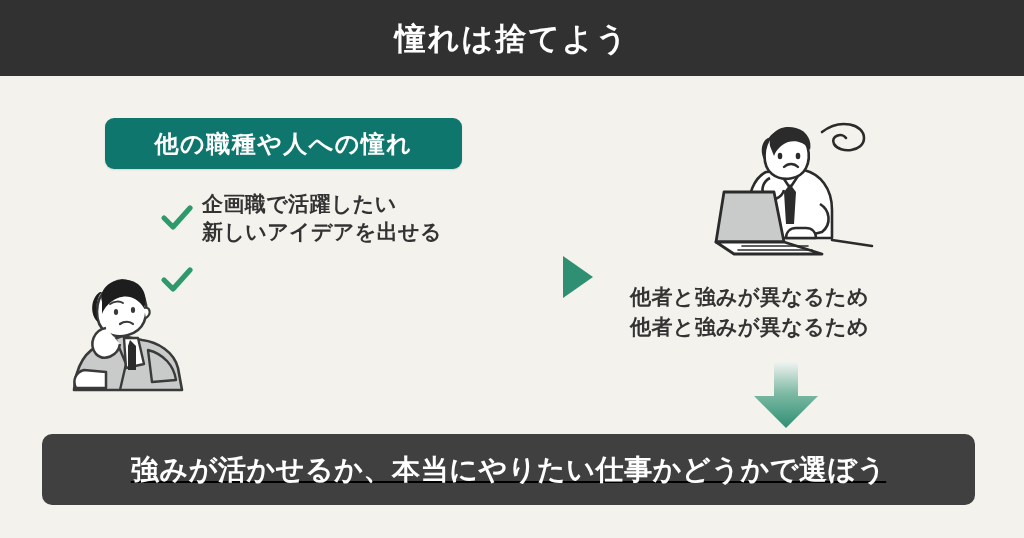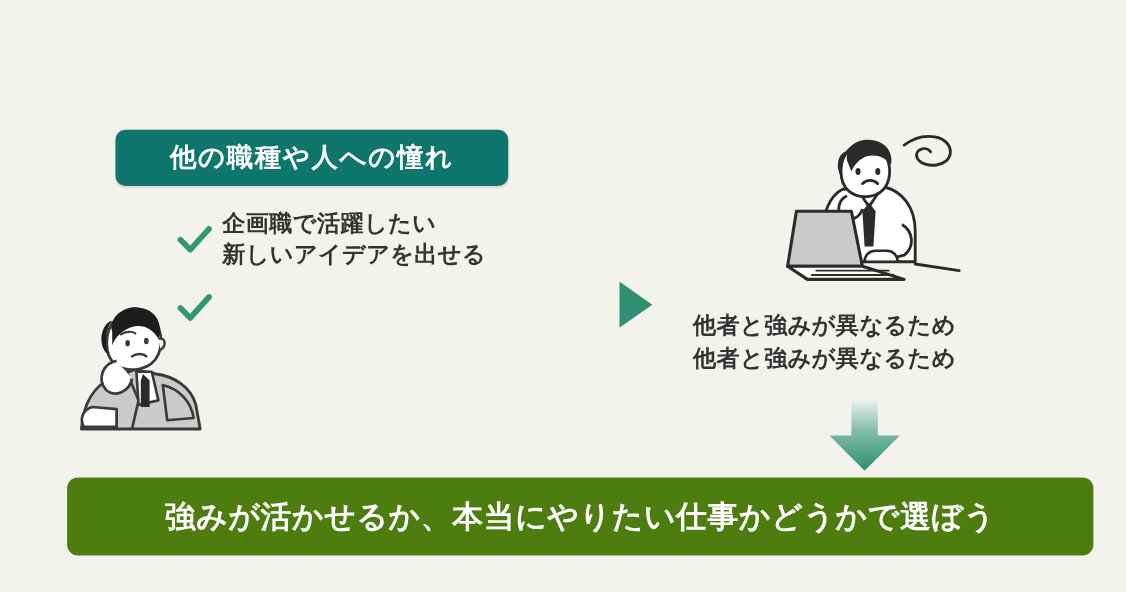--- a/index.html
+++ b/index.html
@@ -129,29 +129,30 @@
     position: absolute;
     left: 748px;
     top: 362px;
     width: 76px;
     height: 66px;
   }
 
   
   .conclusion-banner {
     position: absolute;
-    left: 61px;
+    left: 42px;
     top: 434px;
     width: 933px;
     height: 71px;
-    background: #4d7c0f;
+    background: #404040;
     border-radius: 10px;
     display: flex;
     align-items: center;
     justify-content: center;
+    text-decoration: underline;
   }
   .conclusion-text {
     color: #ffffff;
     font-size: 28px;
     font-weight: bold;
     letter-spacing: 0.6px;
     line-height: 1;
     white-space: nowrap;
   }
 
@@ -170,20 +171,23 @@
     top: 272px;
     width: 132px;
     height: 124px;
   }
 </style>
 </head>
 <body>
 
 <div id="stage">
 
+  <div class="header-bar">
+    <div class="header-title">憧れは捨てよう</div>
+  </div>
 
   <div class="category-pill">
     <div class="category-pill-text">他の職種や人への憧れ</div>
   </div>
 
   <div class="check-list">
 
     <div class="check-item">
       <svg class="check-icon" viewBox="0 0 34 34">
         <path d="M4 17 L13 26 L30 7" fill="none" stroke="#2e9a6b" stroke-width="5.2" stroke-linecap="round" stroke-linejoin="round"></path>

